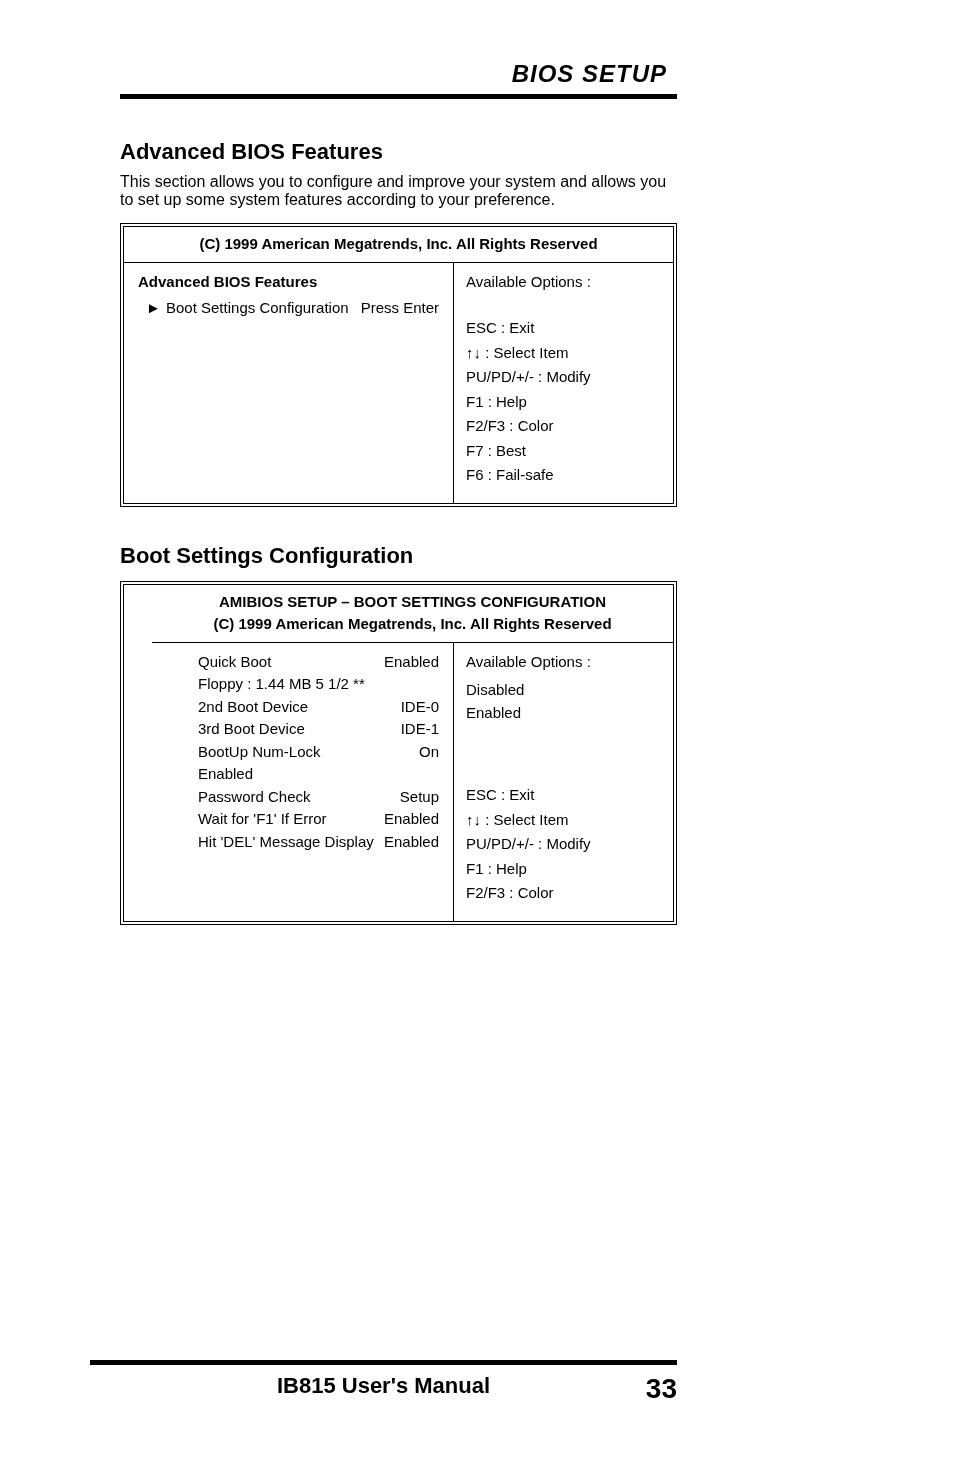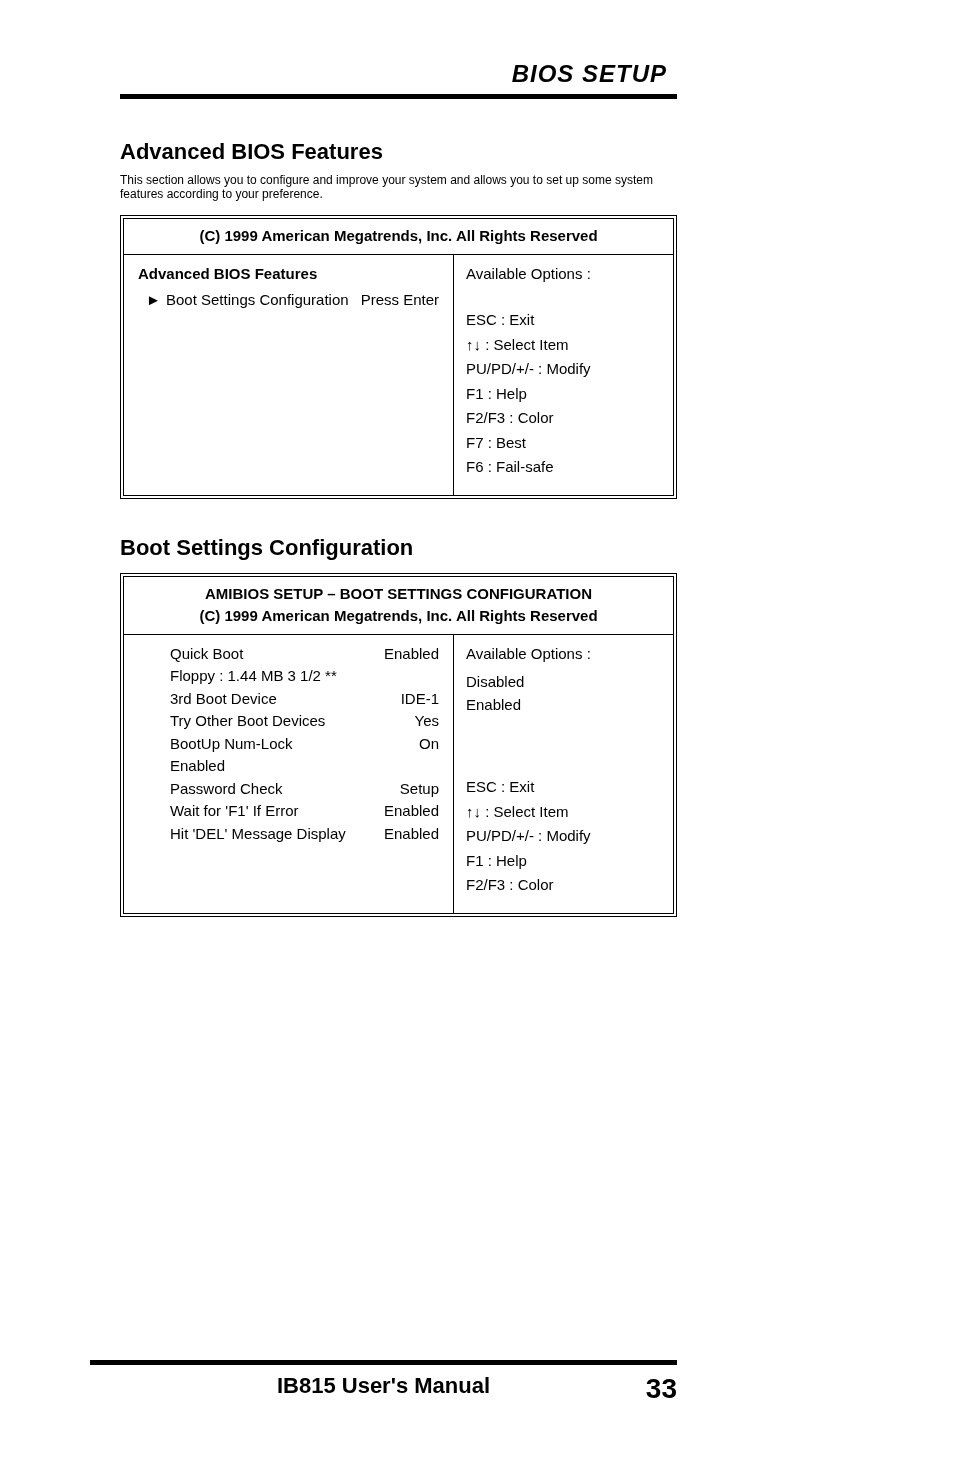--- a/index.html
+++ b/index.html
@@ -24,21 +24,21 @@
     background: #000;
     margin-top: 6px;
     margin-bottom: 40px;
   }
   .section-heading {
     font-size: 22px;
     font-weight: bold;
     margin-bottom: 8px;
   }
   .section-desc {
-    font-size: 12px;
+    font-size: 16px;
     margin-bottom: 14px;
   }
   
   .bios-box {
     border: 4px double #000;
     width: 100%;
     font-size: 15px;
     line-height: 1.5;
   }
   .bios-title {
@@ -79,21 +79,21 @@
     flex: 0 0 220px;
     border-left: 1px solid #000;
     padding: 8px 12px 14px 12px;
   }
   .bios-right .help-title {
     margin-bottom: 6px;
   }
   .bios-right .help-list div {
     margin-bottom: 2px;
   }
-  .second-box { margin-top: 40px; }
+  .second-box { margin-top: 40px; padding-left: 28px; }
   .left-pad { padding-left: 32px; }
   
   .footer-rule {
     position: absolute;
     left: 90px; right: 90px;
     bottom: 110px;
     height: 5px;
     background: #000;
   }
   .footer {
@@ -168,29 +168,29 @@
       <div>(C) 1999 American Megatrends, Inc. All Rights Reserved</div>
     </div>
     <div class="bios-body">
       <div class="bios-left">
         <div class="bios-options left-pad">
           <div class="row">
               <span class="label">Quick Boot</span>
               <span class="val">Enabled</span>
             </div>
           <div class="row">
-              <span class="val">Floppy : 1.44 MB 3 1/2 **</span>
+              <span class="val">Floppy : 1.44 MB 5 1/2 **</span>
+            </div>
+          <div class="row">
+              <span class="label">2nd Boot Device</span>
+              <span class="val">IDE-0</span>
             </div>
           <div class="row">
               <span class="label">3rd Boot Device</span>
               <span class="val">IDE-1</span>
-            </div>
-          <div class="row">
-              <span class="label">Try Other Boot Devices</span>
-              <span class="val">Yes</span>
             </div>
           <div class="row">
               <span class="label">BootUp Num-Lock</span>
               <span class="val">On</span>
             </div>
           <div class="row">
               <span class="val">Enabled</span>
             </div>
           <div class="row">
               <span class="label">Password Check</span>

